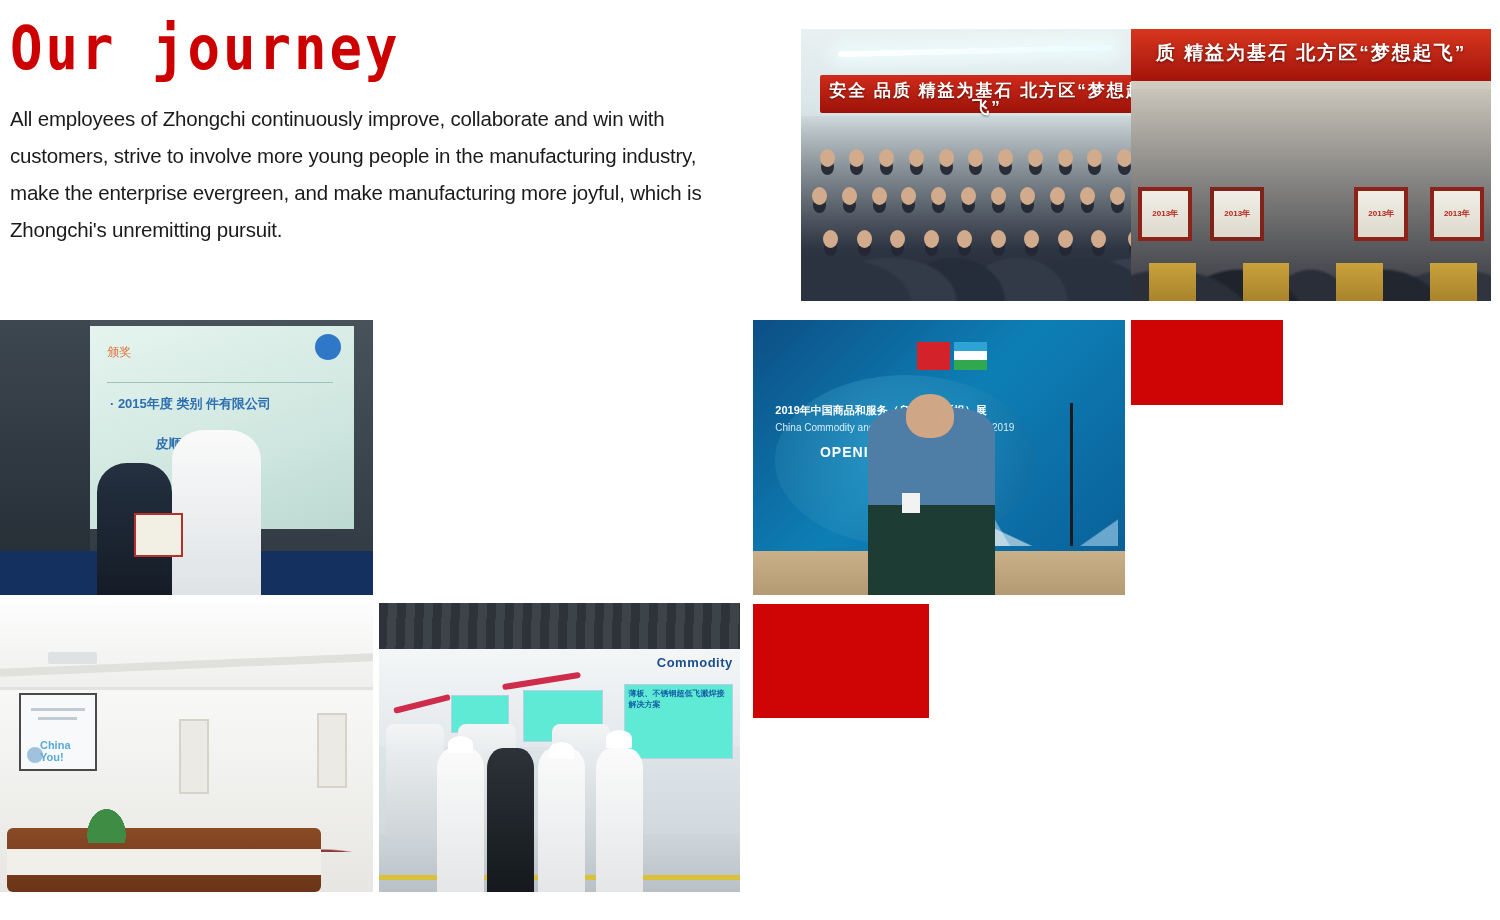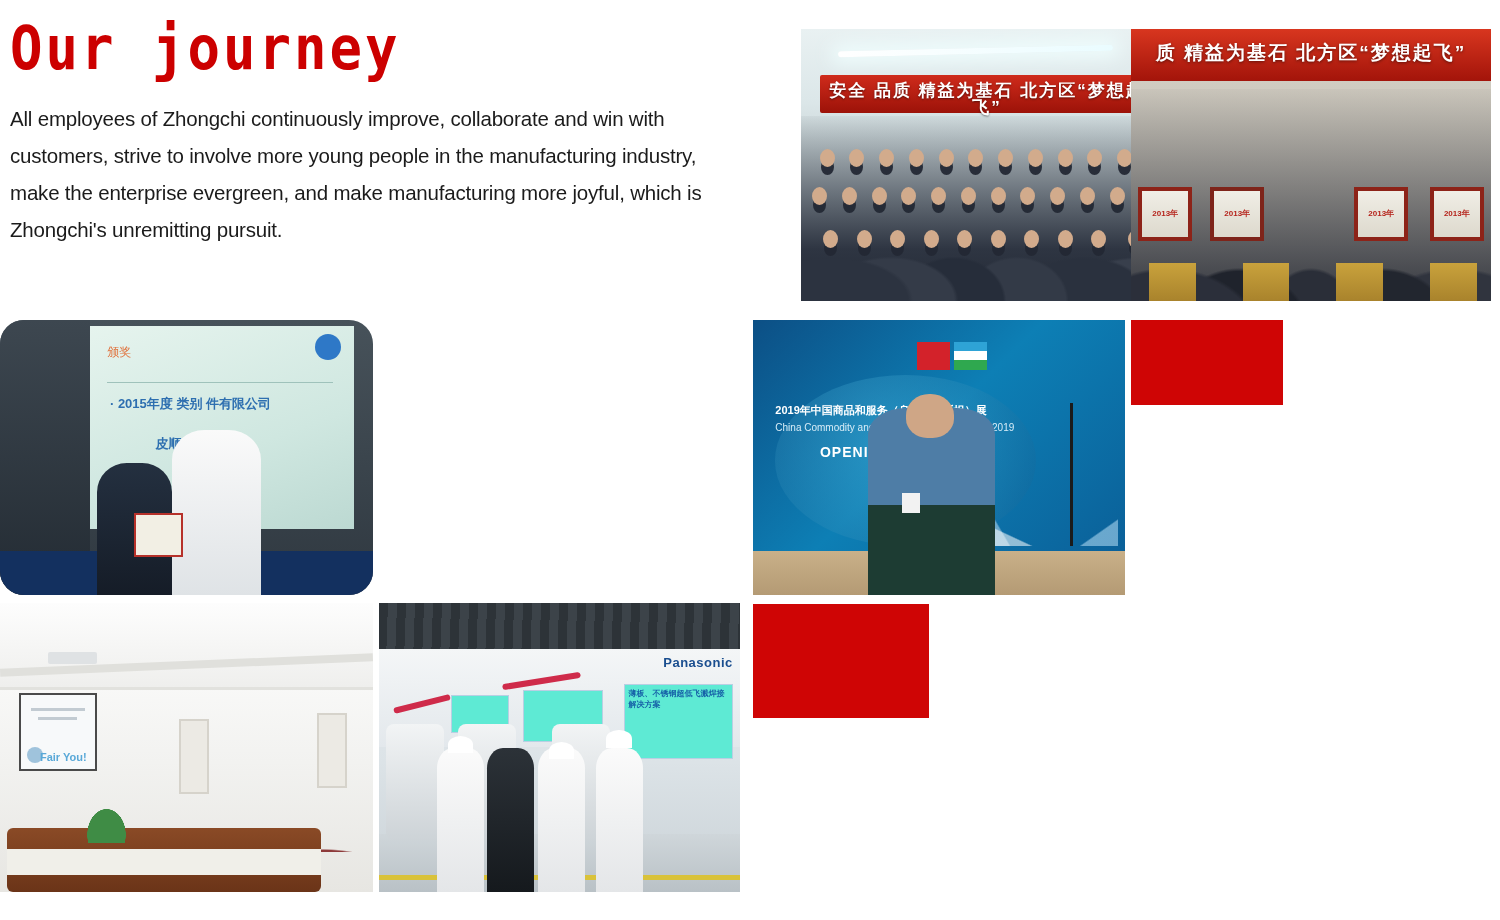--- a/index.html
+++ b/index.html
@@ -264,21 +264,21 @@
       <div class="plaque" style="left:83%;">
         <b>2013年</b>
       </div>
       <div class="chair" style="left:5%;"></div>
       <div class="chair" style="left:31%;"></div>
       <div class="chair" style="left:57%;"></div>
       <div class="chair" style="left:83%;"></div>
     </div>
   </div>
 
-  <div class="tile t3" style="left:0px; top:320px; width:373px; height:275px;border-radius:24px;">
+  <div class="tile t3" style="left:0px; top:320px; width:373px; height:275px;">
     <div class="scene">
       <div class="room"></div>
       <div class="screen">
         <div class="logo"></div>
         <div class="t">颁奖</div>
         <div class="l1"></div>
         <div class="l2">· 2015年度  类别  件有限公司</div>
         <div class="l3">皮顺  件有限公司</div>
       </div>
       <div class="darkpanel"></div>
@@ -315,35 +315,35 @@
       <div class="room"></div>
       <div class="ceiling"></div>
       <div class="beam"></div>
       <div class="lamp"></div>
       <div class="door" style="left:48%; top:40%;"></div>
       <div class="door" style="left:85%; top:38%;"></div>
       <div class="screen">
         <div class="s1"></div>
         <div class="s2"></div>
         <div class="seal"></div>
-        <div class="ty">Fair You!</div>
+        <div class="ty">China You!</div>
       </div>
       <div class="ppl"></div>
       <div class="table"></div>
       <div class="tablecloth"></div>
       <div class="greenery"></div>
     </div>
   </div>
 
   <div class="tile t7" style="left:379px; top:603px; width:361px; height:289px;">
     <div class="scene">
       <div class="hall"></div>
       <div class="roof"></div>
       <div class="backwall"></div>
-      <div class="pana">Panasonic</div>
+      <div class="pana">Commodity</div>
       <div class="poster" style="left:68%; top:28%; width:30%; height:26%;">
         <b>薄板、不锈钢超低飞溅焊接解决方案</b>
       </div>
       <div class="poster" style="left:40%; top:30%; width:22%; height:18%;"></div>
       <div class="poster" style="left:20%; top:32%; width:16%; height:13%;"></div>
       <div class="floor"></div>
       <div class="floorline"></div>
       <div class="robot" style="left:2%;"></div>
       <div class="robot" style="left:22%;"></div>
       <div class="robot" style="left:48%;"></div>

